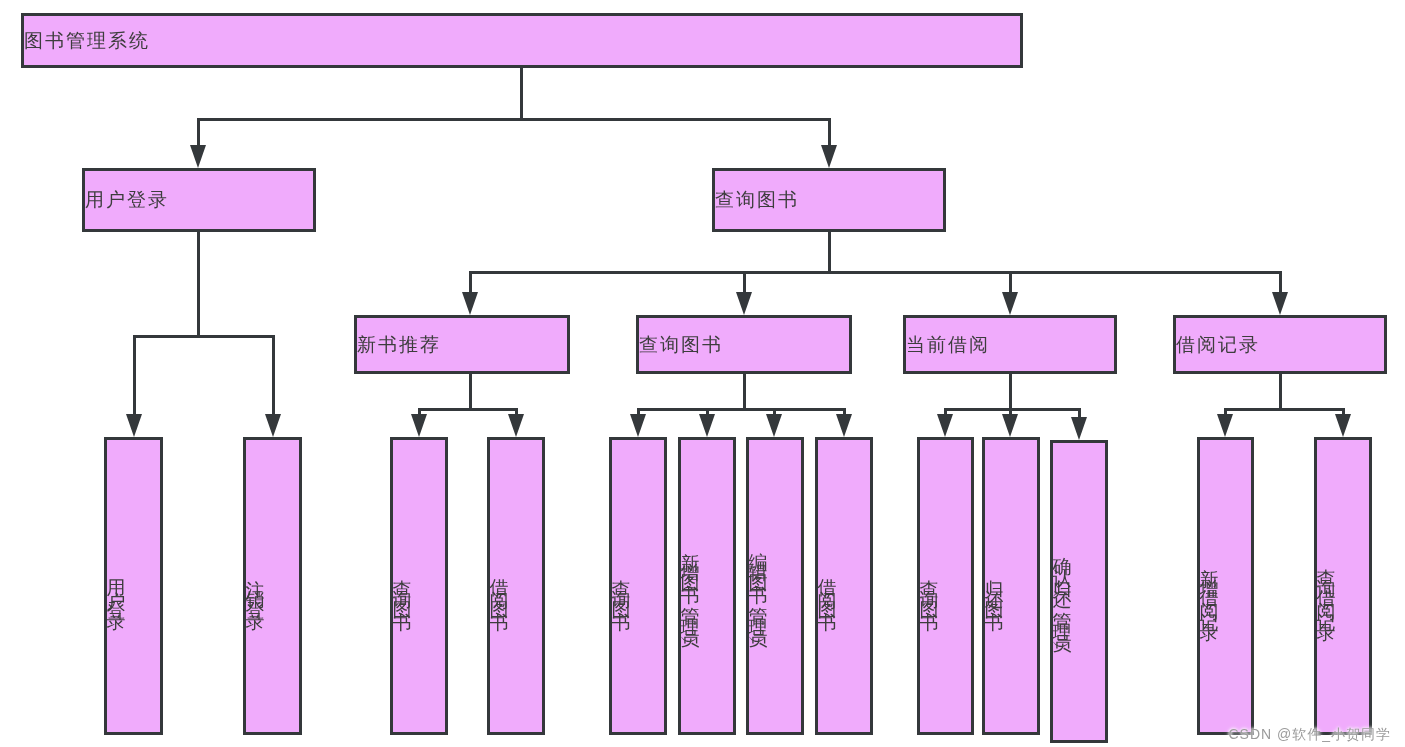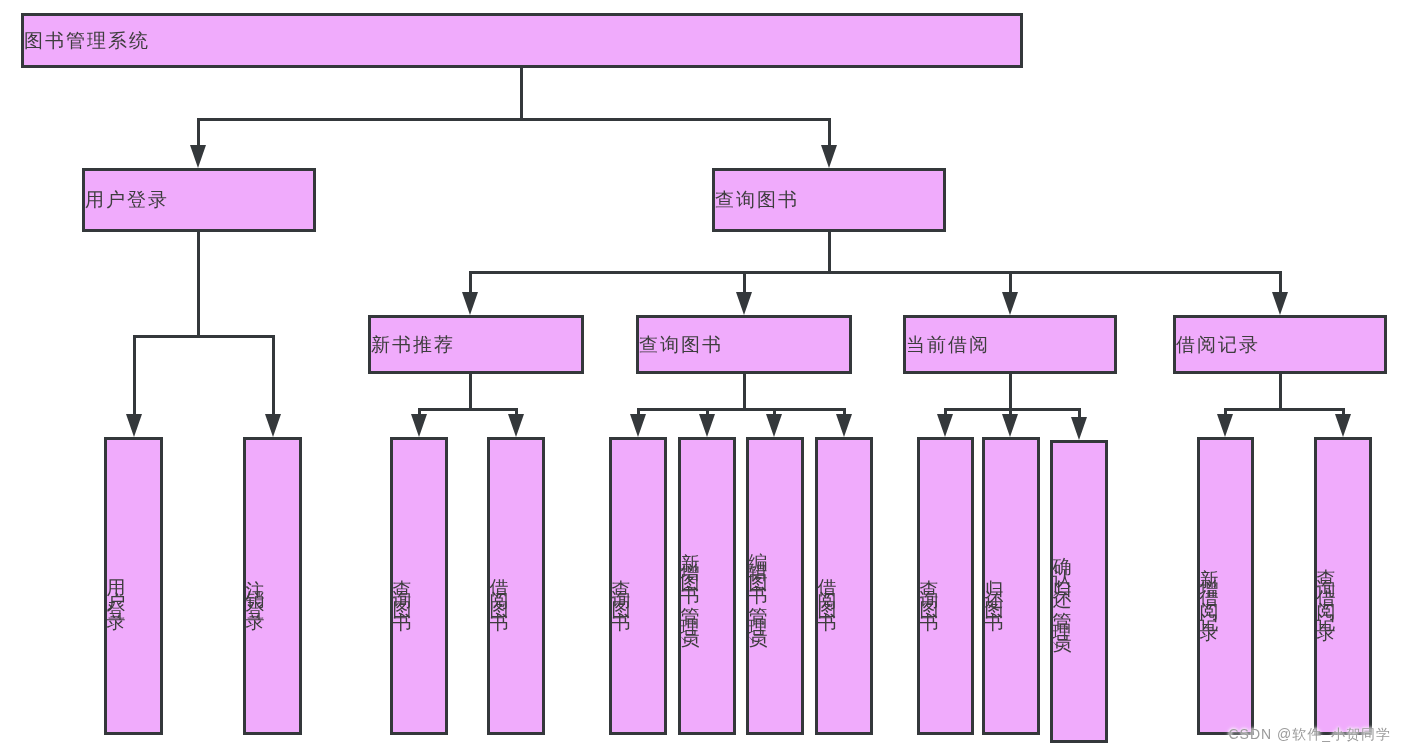--- a/index.html
+++ b/index.html
@@ -88,21 +88,21 @@
     <div class="arrow" style="left: 1335px; top: 414px;"></div>
     <div class="node h" style="left: 21px; top: 13px; width: 1002px; height: 55px;">
       <span class="label">图书管理系统</span>
     </div>
     <div class="node h" style="left: 82px; top: 168px; width: 234px; height: 64px;">
       <span class="label">用户登录</span>
     </div>
     <div class="node h" style="left: 712px; top: 168px; width: 234px; height: 64px;">
       <span class="label">查询图书</span>
     </div>
-    <div class="node h" style="left: 368px; top: 315px; width: 216px; height: 59px;">
+    <div class="node h" style="left: 354px; top: 315px; width: 216px; height: 59px;">
       <span class="label">新书推荐</span>
     </div>
     <div class="node h" style="left: 636px; top: 315px; width: 216px; height: 59px;">
       <span class="label">查询图书</span>
     </div>
     <div class="node h" style="left: 1173px; top: 315px; width: 214px; height: 59px;">
       <span class="label">借阅记录</span>
     </div>
     <div class="node h" style="left: 903px; top: 315px; width: 214px; height: 59px;">
       <span class="label">当前借阅</span>

